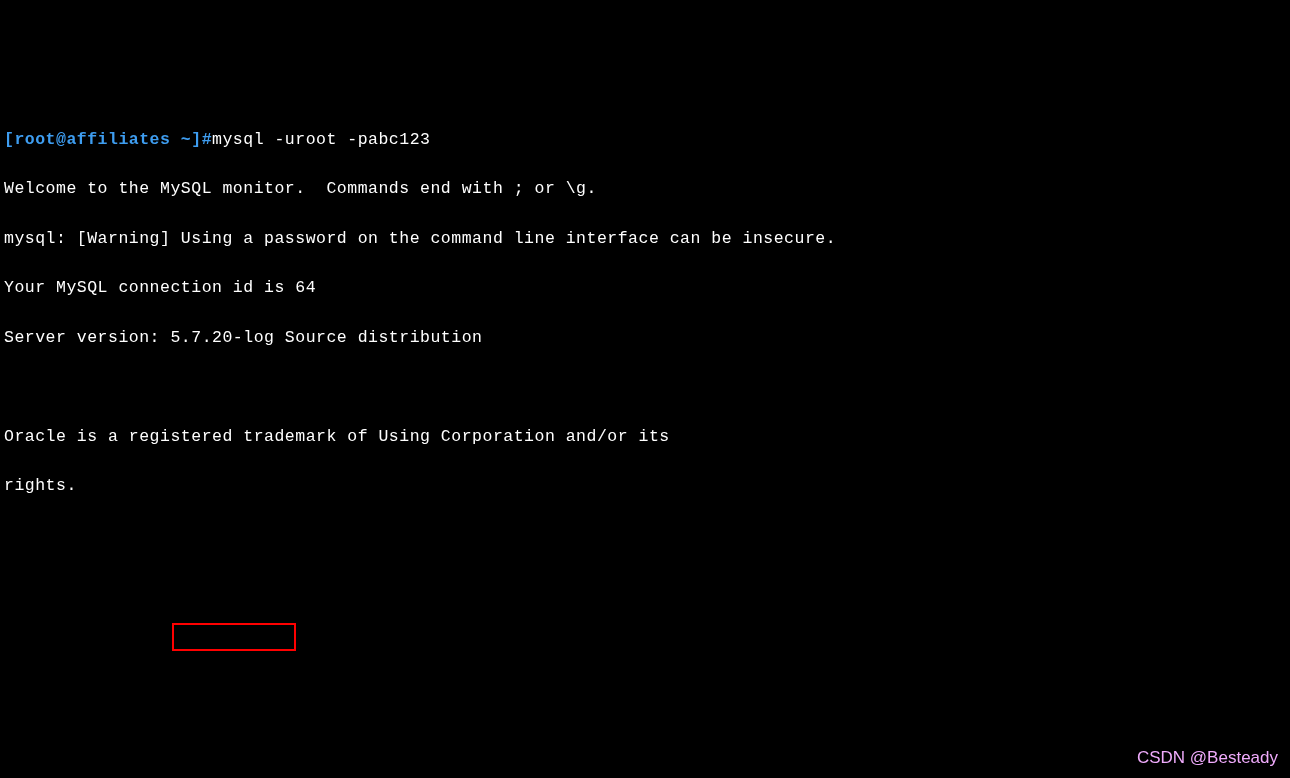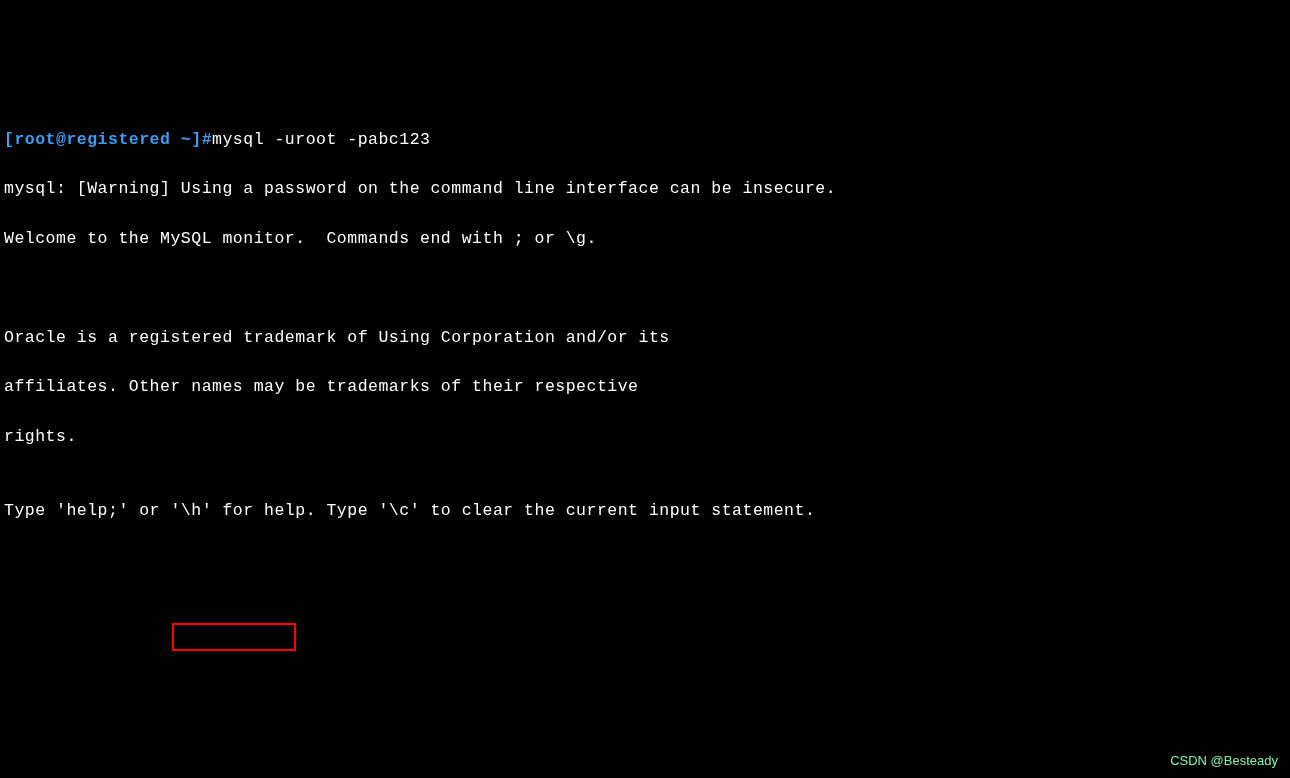--- a/index.html
+++ b/index.html
@@ -23,42 +23,42 @@
   .highlight-box {
     position: absolute;
     border: 2px solid #ff0000;
     pointer-events: none;
     background: transparent;
   }
   .watermark {
     position: absolute;
     bottom: 8px;
     right: 12px;
-    color: #86efac;
-    font-size: 13px;
+    color: #f0abfc;
+    font-size: 17px;
     font-family: Arial, sans-serif;
     letter-spacing: 0;
   }
 </style>
 </head>
 <body>
 
 
 
 <div>
-<div class="line"><span class="prompt-shell">[root@registered ~]#</span><span class="command">mysql -uroot -pabc123</span></div>
+<div class="line"><span class="prompt-shell">[root@affiliates ~]#</span><span class="command">mysql -uroot -pabc123</span></div>
+<div class="line">Welcome to the MySQL monitor.  Commands end with ; or \g.</div>
 <div class="line">mysql: [Warning] Using a password on the command line interface can be insecure.</div>
-<div class="line">Welcome to the MySQL monitor.  Commands end with ; or \g.</div>
+<div class="line">Your MySQL connection id is 64</div>
+<div class="line">Server version: 5.7.20-log Source distribution</div>
 <div class="line"></div>
 <div class="line"></div>
 <div class="line">Oracle is a registered trademark of Using Corporation and/or its</div>
-<div class="line">affiliates. Other names may be trademarks of their respective</div>
 <div class="line">rights.</div>
 <div class="line"></div>
-<div class="line">Type 'help;' or '\h' for help. Type '\c' to clear the current input statement.</div>
 <div class="line"></div>
 
 
 
 <div class="line"></div>
 
 
 
 
 

